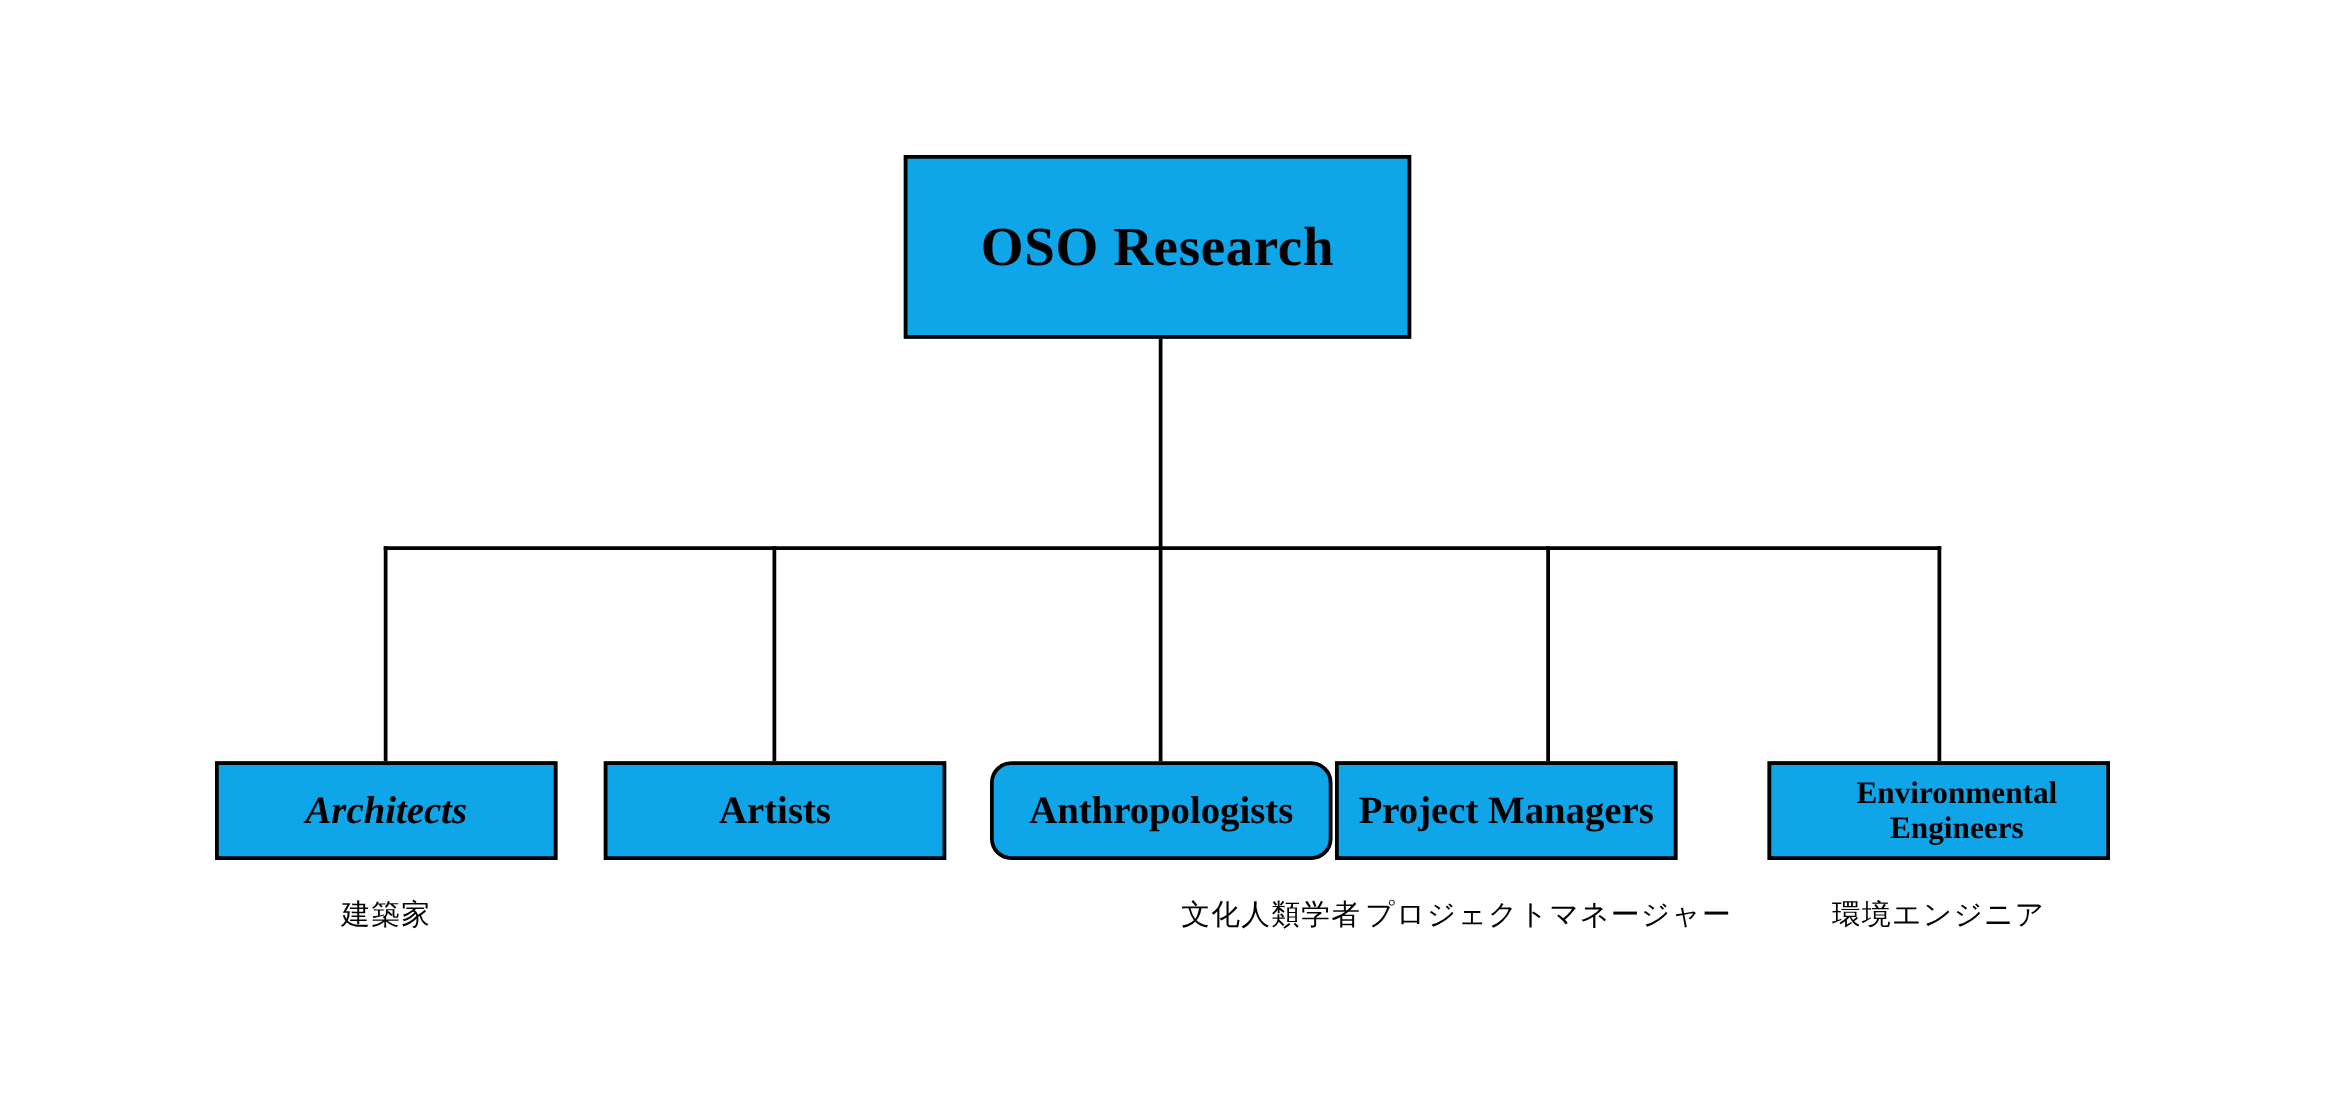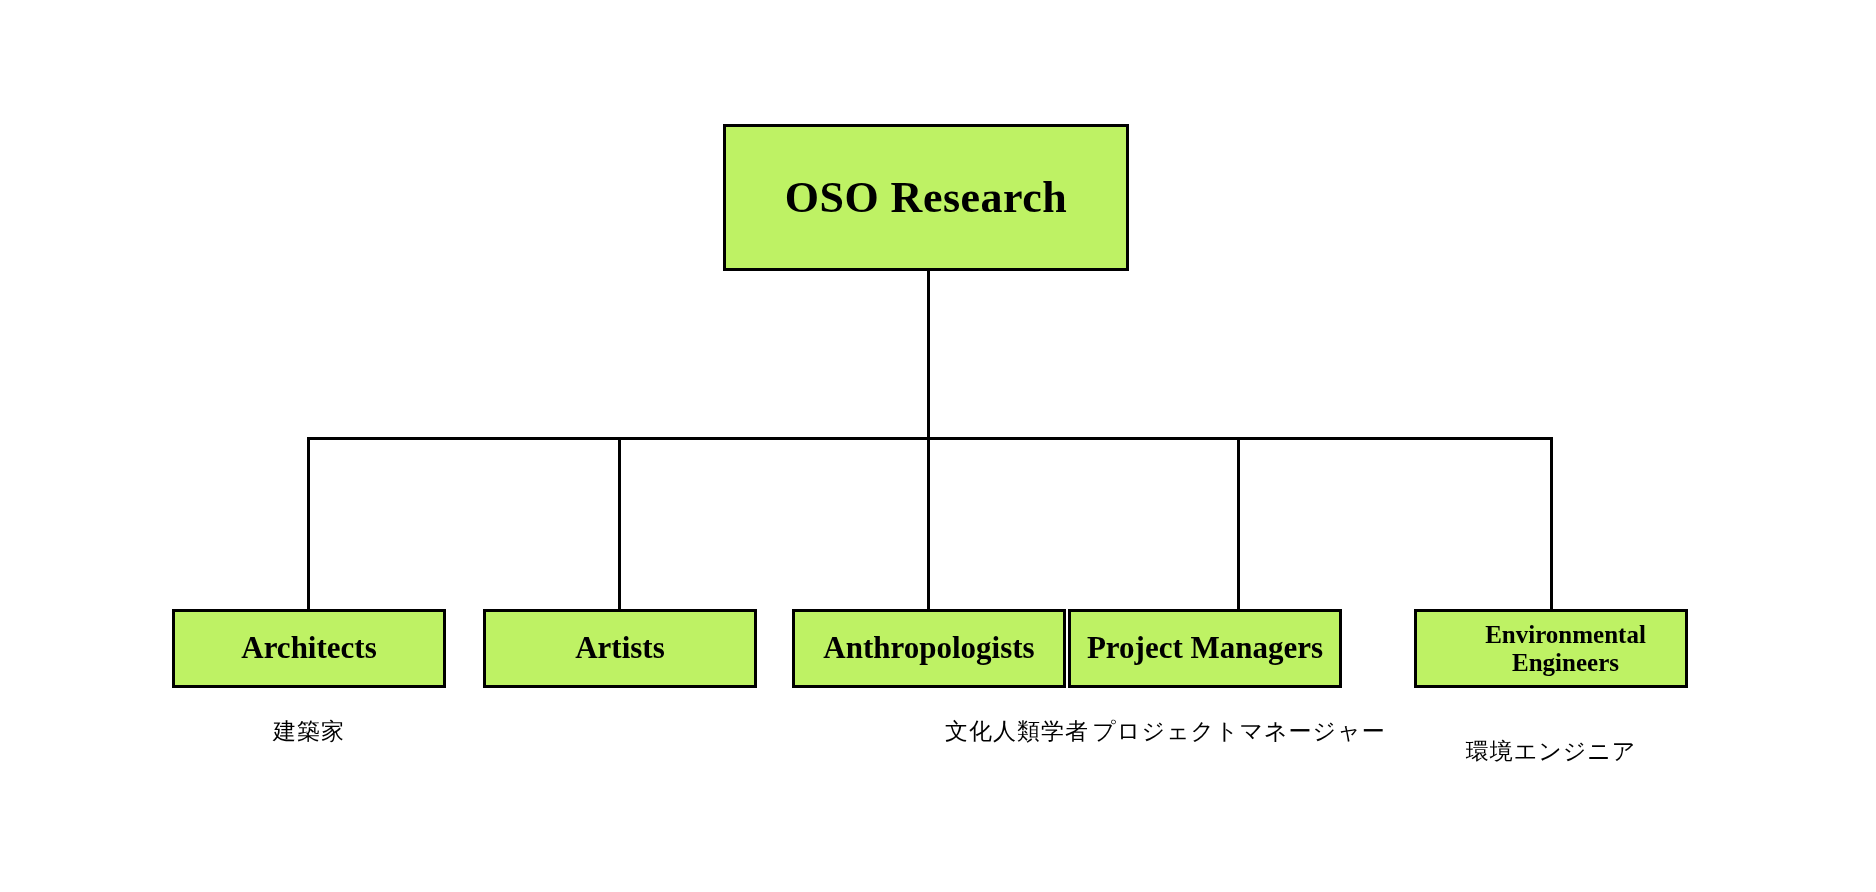--- a/index.html
+++ b/index.html
@@ -12,21 +12,21 @@
     width: 1876px;
     height: 892px;
     background: #ffffff;
     color: #000000;
     font-family: "Liberation Serif", serif;
     overflow: hidden;
   }
   .box {
     position: absolute;
     border: 3px solid #000000;
-    background: #bef264;
+    background: #0ea5e9;
     display: flex;
     align-items: center;
     justify-content: center;
     text-align: center;
     box-sizing: content-box;
   }
   .root-box {
     left: 723px;
     top: 124px;
     width: 400px;
@@ -41,23 +41,23 @@
     top: 609px;
     width: 268px;
     height: 73px;
   }
   .child-label {
     font-size: 31px;
     font-weight: 600;
     line-height: 1.12;
     padding: 0 4px;
   }
-  .child-0 { left: 172px; }
+  .child-0 { left: 172px; font-style: italic; }
   .child-1 { left: 483px; }
-  .child-2 { left: 792px; }
+  .child-2 { left: 792px; border-radius: 17px; }
   .child-3 { left: 1068px; }
   .child-4 { left: 1414px; }
   .child-4 .child-label { font-size: 25px; padding-left: 33px; }
   .line {
     position: absolute;
     background: #000000;
   }
   .stem {
     left: 927px;
     top: 271px;
@@ -86,21 +86,21 @@
     width: 320px;
     text-align: center;
     font-size: 23px;
     font-weight: 400;
     letter-spacing: 1px;
   }
   .caption-0 { left: 149px; text-align: center; }
   .caption-1 { left: 460px; }
   .caption-2 { left: 769px; text-align: right; }
   .caption-3 { left: 1079px; }
-  .caption-4 { left: 1391px; margin-top: 20px; }
+  .caption-4 { left: 1391px; }
 </style>
 </head>
 <body>
 
 <div class="canvas">
 
   <div class="box root-box">
     <span class="root-label">OSO Research</span>
   </div>
 

